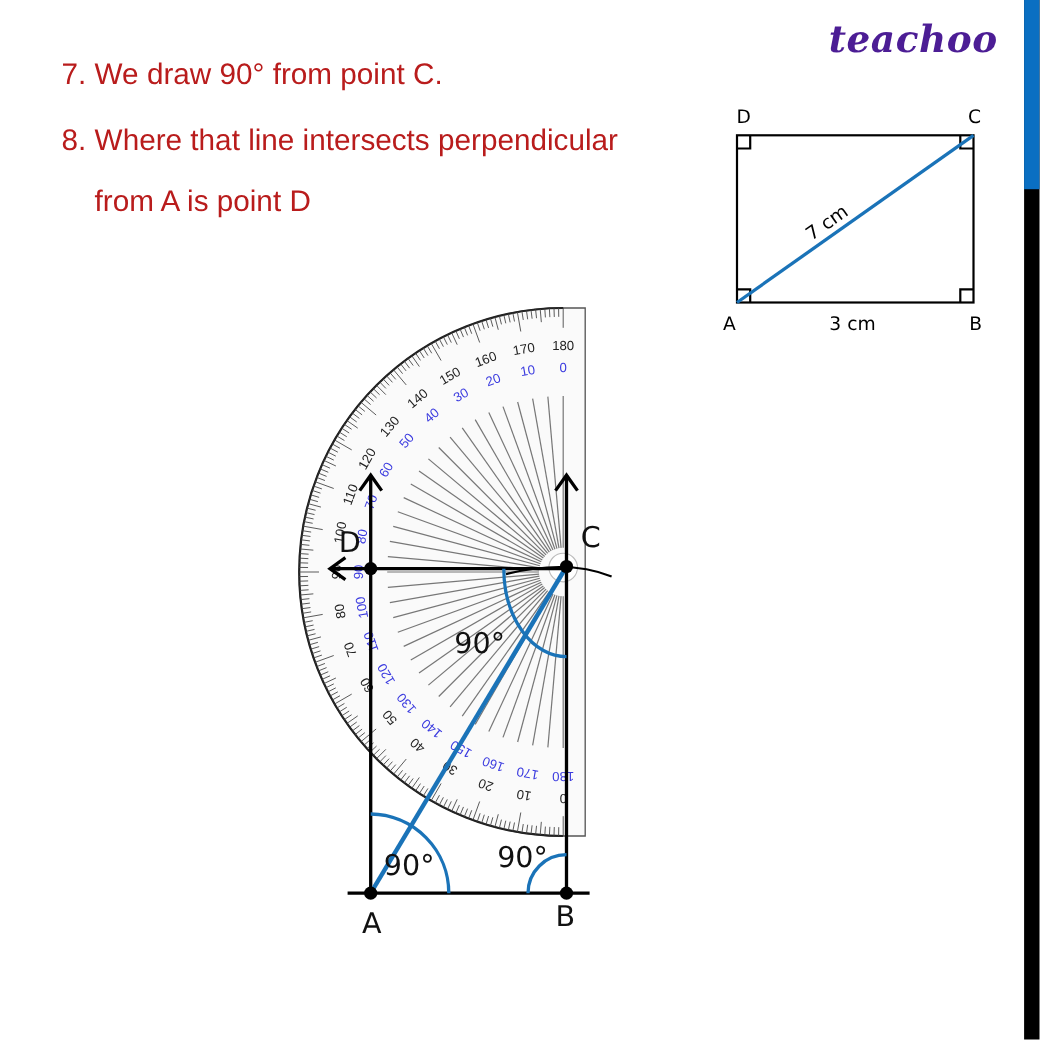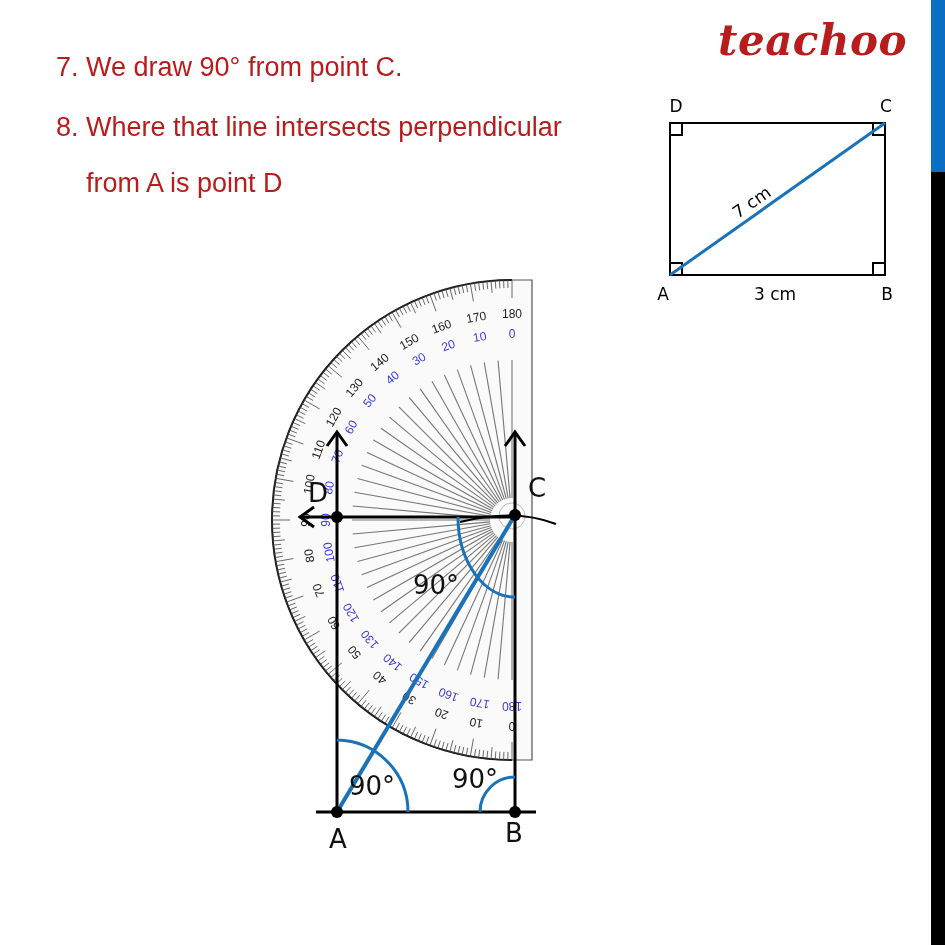--- a/index.html
+++ b/index.html
@@ -3,21 +3,21 @@
 <meta charset="utf-8">
 <style>
   html, body { margin: 0; padding: 0; }
   body { width: 945px; height: 945px; background: #ffffff; position: relative; overflow: hidden;
          font-family: "Liberation Sans", "DejaVu Sans", sans-serif; }
   .step { position: absolute; left: 56px; font-size: 27px; color: #b91c1c; white-space: nowrap; }
   .step.s7 { top: 52px; }
   .step.s8 { top: 112px; }
   .step.s8b { top: 168px; left: 86px; text-align: center; }
   .logo { position: absolute; right: 38px; top: 16px; font-family: "DejaVu Serif", serif;
-          font-style: italic; font-weight: bold; font-size: 42px; color: #b91c1c; letter-spacing: 0.5px; }
+          font-style: italic; font-weight: bold; font-size: 34px; color: #4c1d95; letter-spacing: 0.5px; }
   .sidebar { position: absolute; left: 931px; top: 0; width: 14px; height: 945px; background: #000; }
   .sidebar .accent { position: absolute; left: 0; top: 0; width: 14px; height: 172px; background: #0a6fc2; }
   svg { position: absolute; left: 0; top: 0; }
   .lbl { font-family: "DejaVu Sans", sans-serif; }
 </style>
 </head>
 <body>
 
 <div class="step s7">7. We draw 90° from point C.</div>
 <div class="step s8">8. Where that line intersects perpendicular</div>

